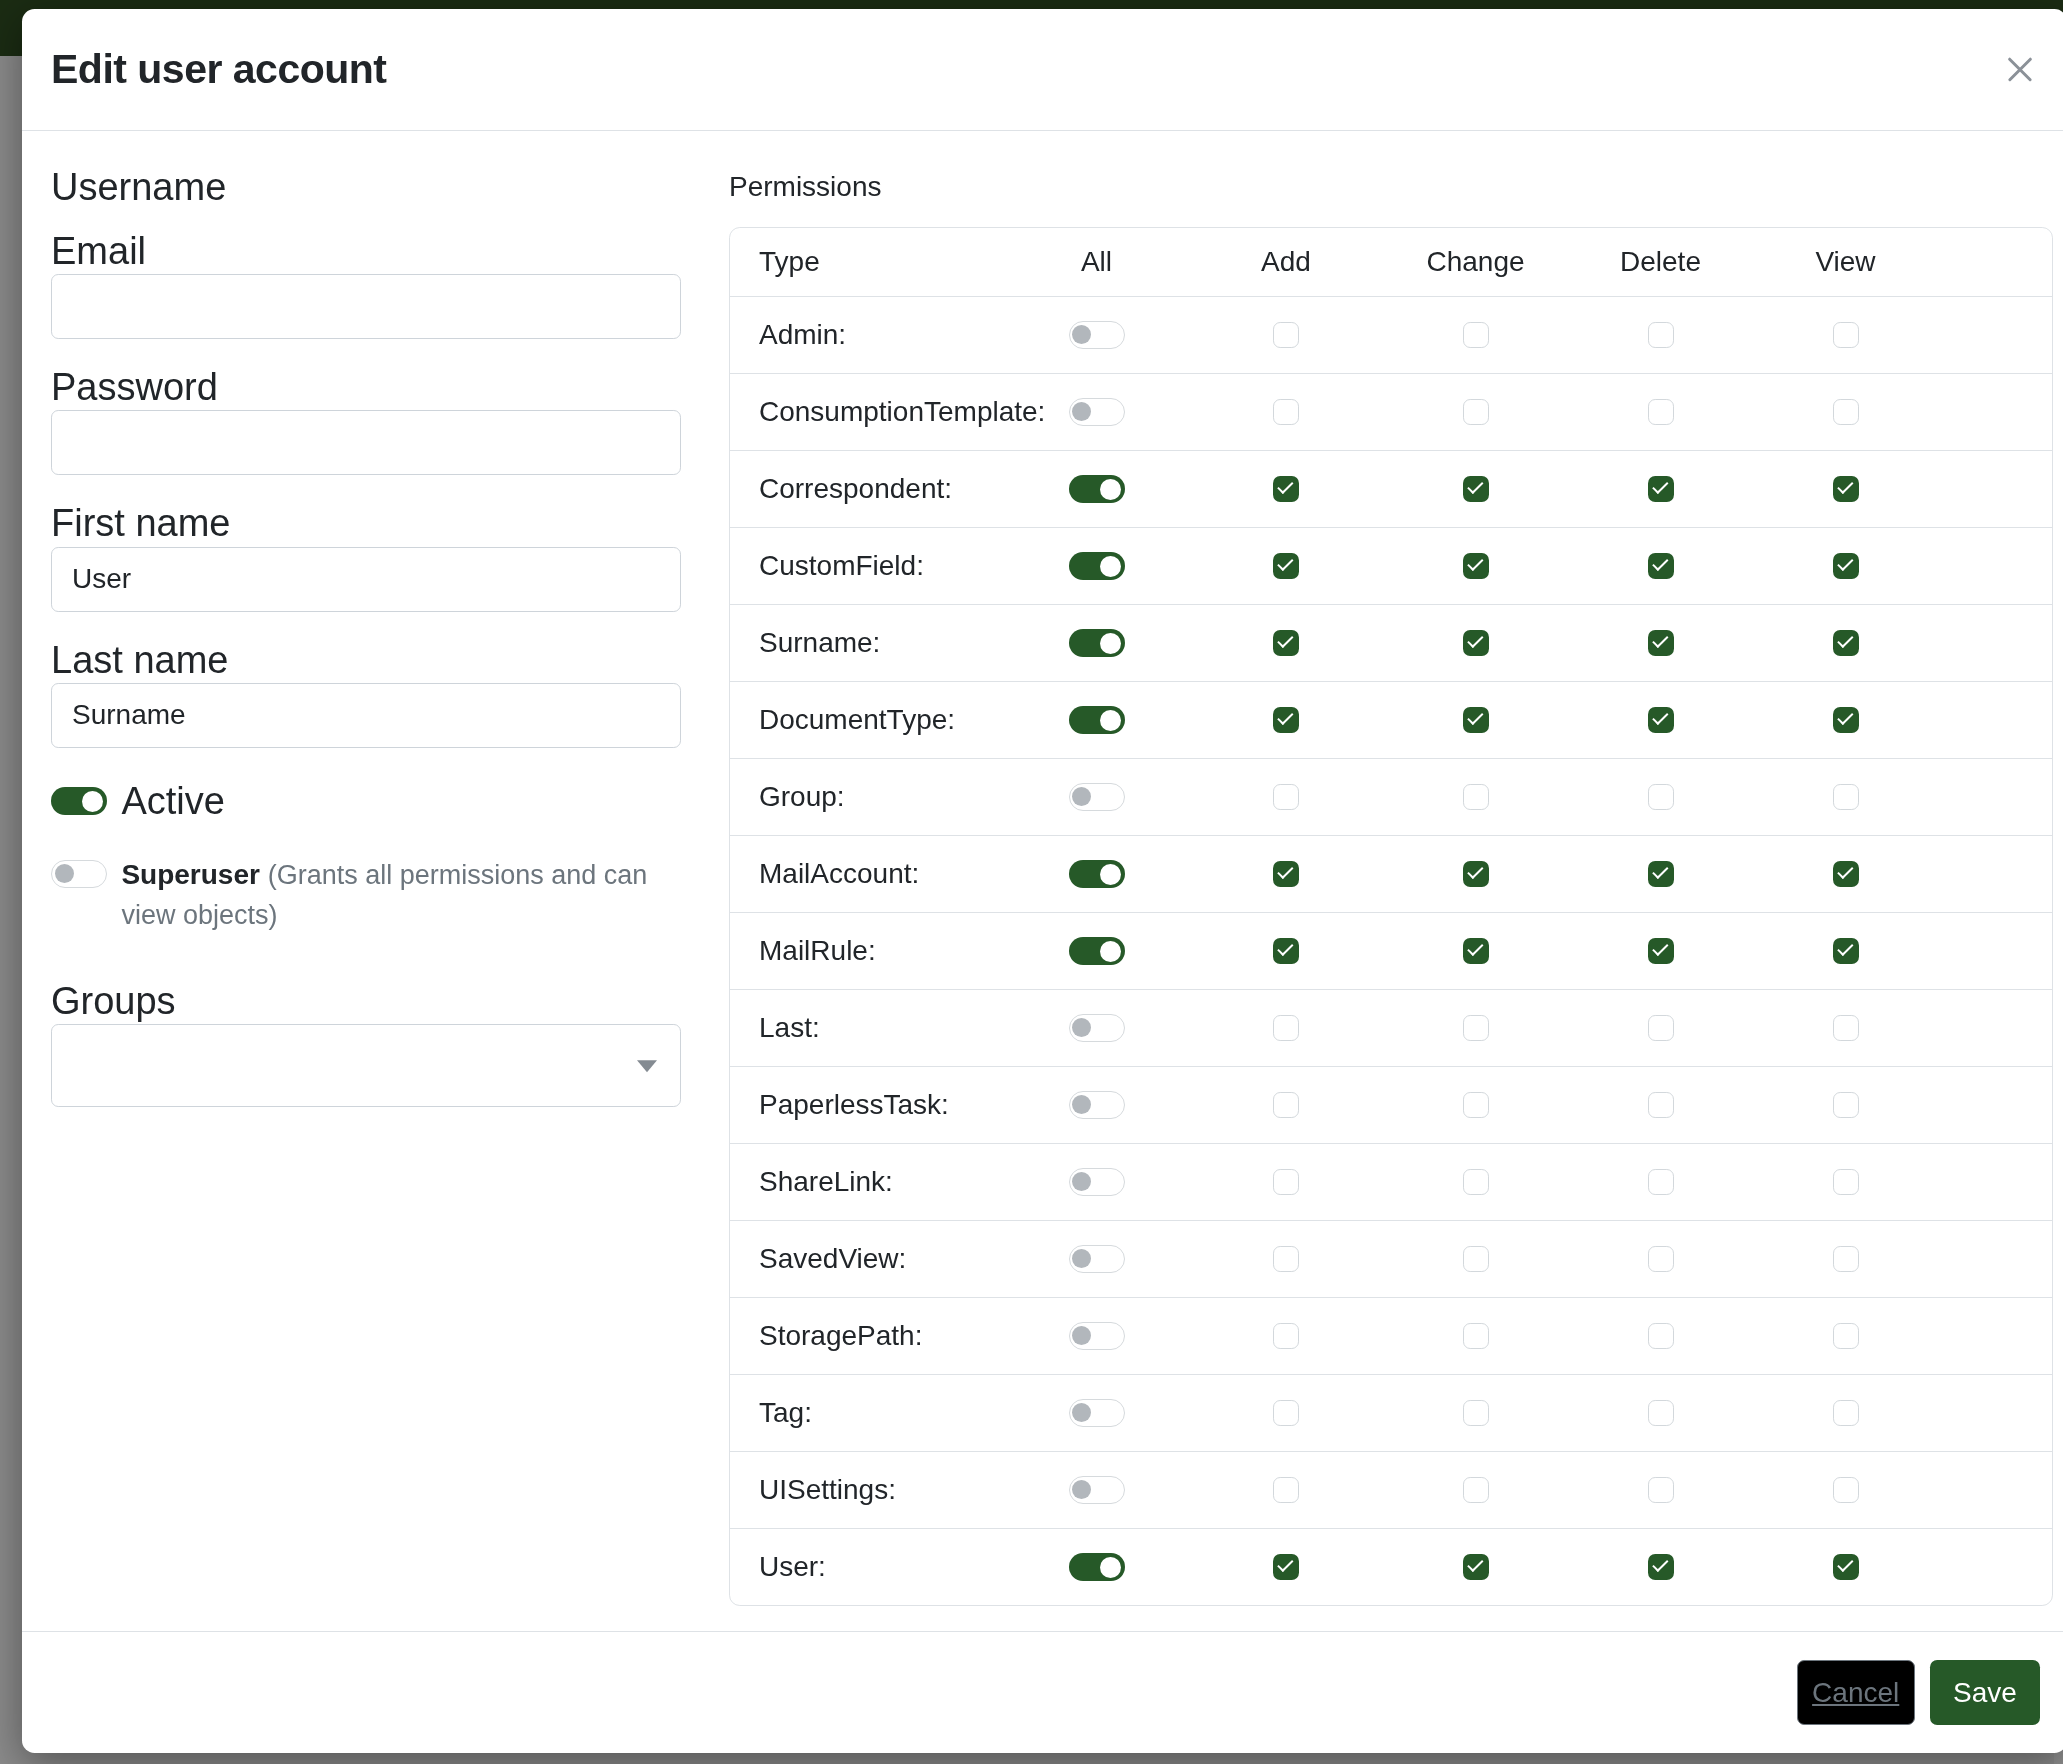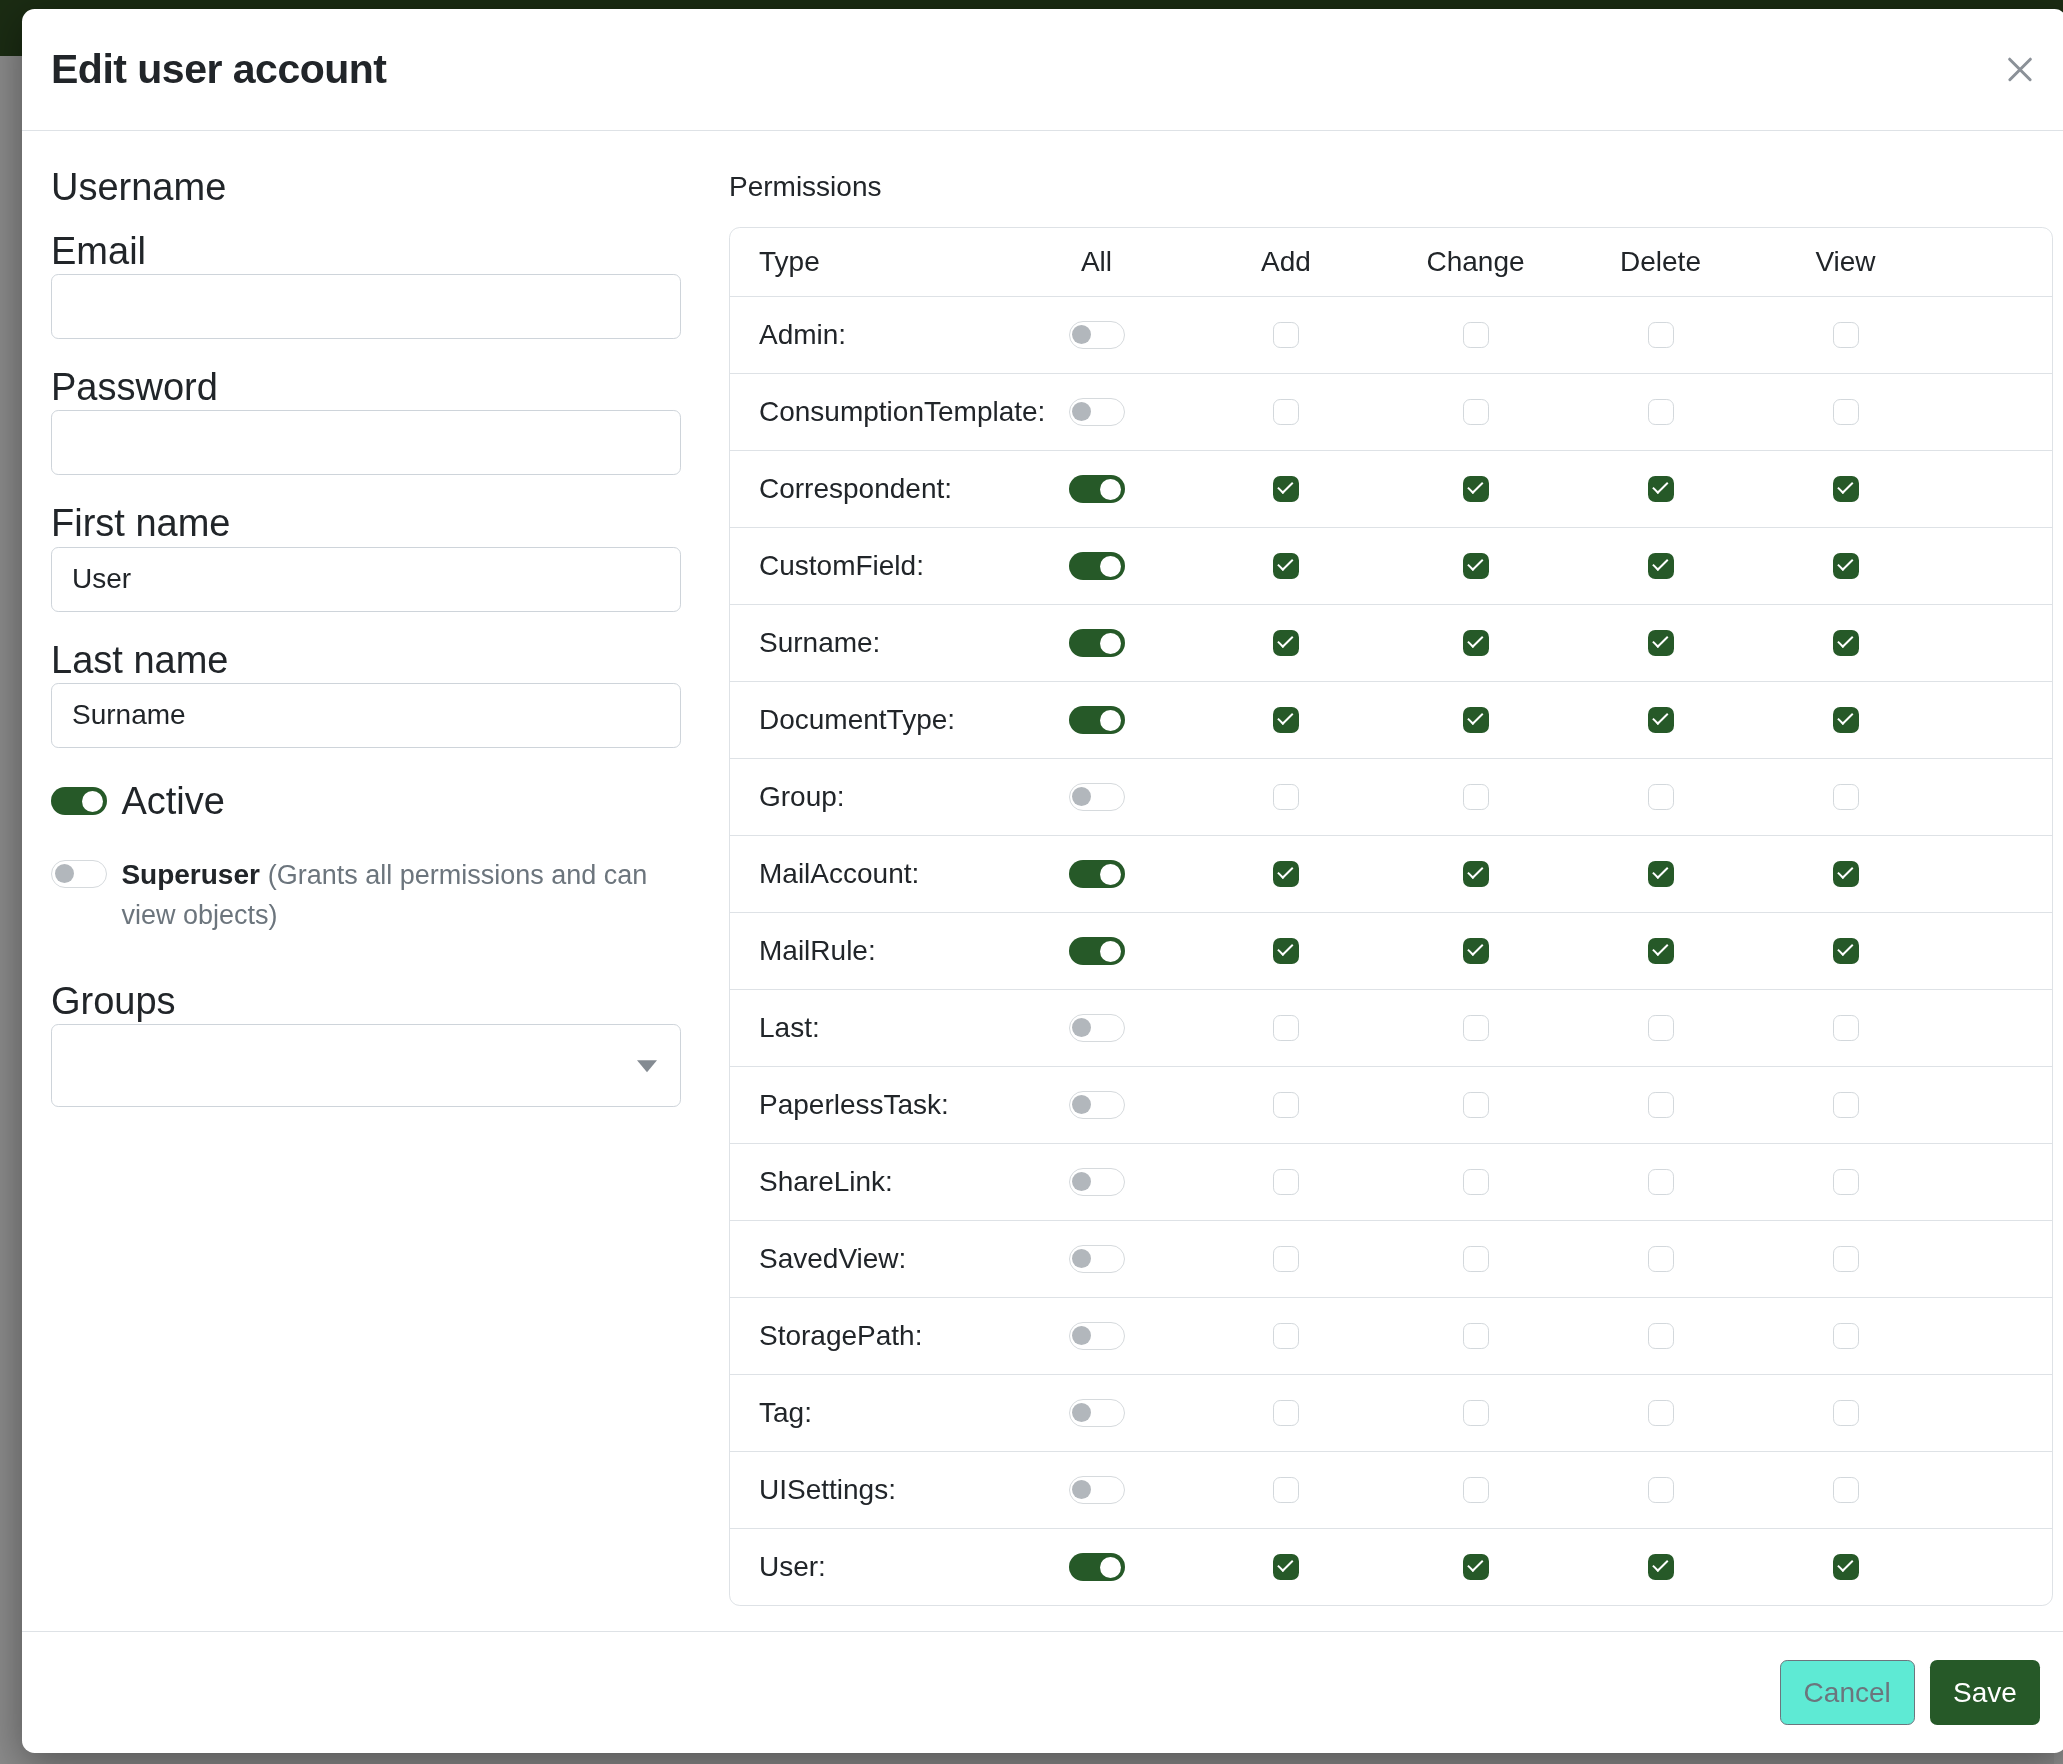--- a/index.html
+++ b/index.html
@@ -63,21 +63,21 @@
 
   .cb { position:relative; width:26px; height:26px; border-radius:7.2px; cursor:pointer; }
   .cb.on { background:#265928; }
   .cb.on::after { content:""; position:absolute; left:5.4px; top:6.3px; width:12.6px; height:6.3px;
                   border-left:2.7px solid #fff; border-bottom:2.7px solid #fff; transform:rotate(-45deg); }
   .cb.off { background:#fff; border:1.8px solid #d3d8dc; }
 
   .modal-footer { flex:none; height:122px; border-top:1.8px solid #dee2e6; display:flex; align-items:center;
                   justify-content:flex-end; gap:15.3px; padding-right:27px; }
   .btn { font-family:"Liberation Sans", sans-serif; font-size:28px; border-radius:7.2px; cursor:pointer; }
-  .btn-cancel { width:135px; height:65px; background:#5eead4; color:#6c757d; border:1.8px solid #6c757d; }
+  .btn-cancel { width:118px; height:65px; background:#000000; color:#6c757d; border:1.8px solid #6c757d;text-decoration:underline; }
   .btn-save { width:110px; height:65px; background:#265928; color:#fff; border:none; }
 </style>
 </head>
 <body>
 
 <div class="page">
   <div class="navbar-dim"></div>
   <div class="scroll-track">
     <div class="scroll-thumb"></div>
   </div>

